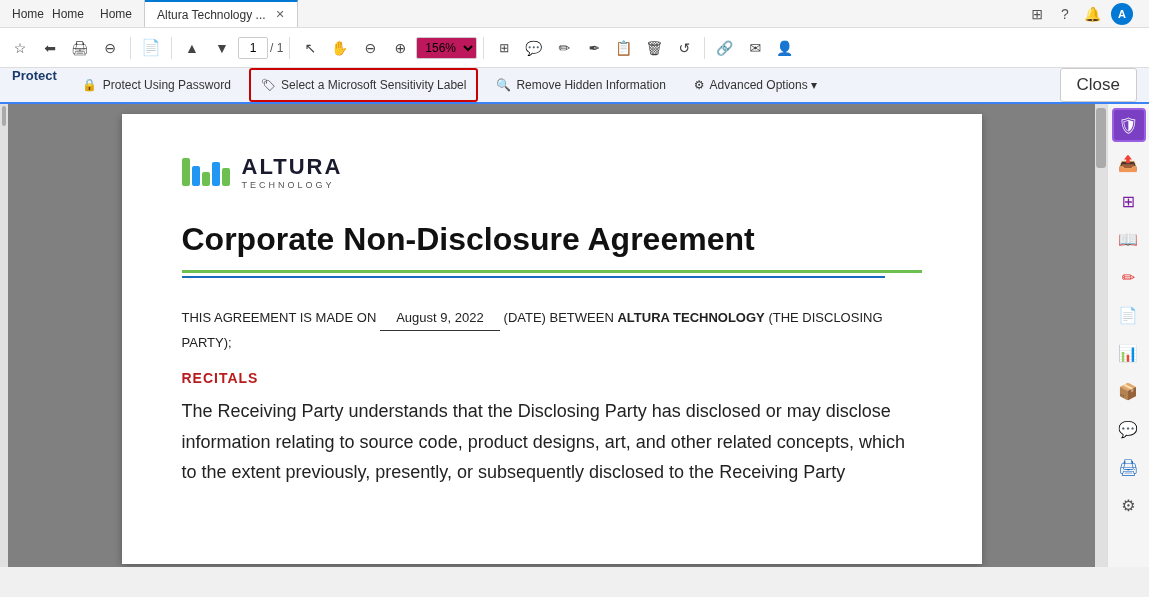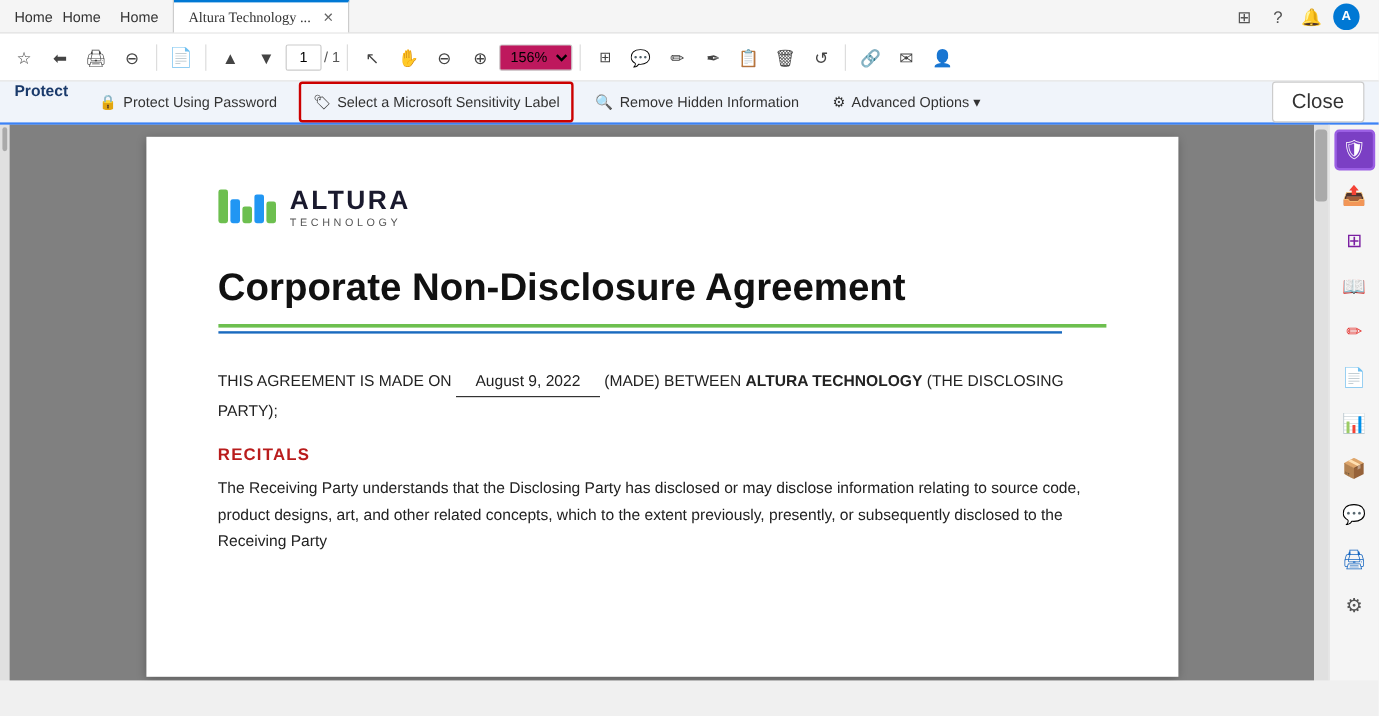--- a/index.html
+++ b/index.html
@@ -38,21 +38,20 @@
       height: 100%;
       font-size: 12px;
       color: #333;
       border-right: 1px solid #ccc;
       gap: 6px;
       cursor: pointer;
     }
     .tab.active {
       background: white;
       border-top: 2px solid #0078d4;
-      font-family: Liberation Serif, serif;
     }
     .tab-close {
       font-size: 11px;
       color: #666;
       cursor: pointer;
       margin-left: 4px;
     }
     .tab-spacer { flex: 1; }
     .top-right-icons {
       display: flex;
@@ -281,21 +280,21 @@
     }
     .recitals-title {
       font-size: 14px;
       font-weight: 700;
       color: #b91c1c;
       letter-spacing: 1px;
       margin-bottom: 10px;
       margin-top: 8px;
     }
     .recitals-text {
-      font-size: 13px;
+      font-size: 18px;
       color: #222;
       line-height: 1.7;
     }
 
     
     .right-sidebar {
       width: 42px;
       background: #f5f5f5;
       border-left: 1px solid #ddd;
       display: flex;
@@ -445,21 +444,21 @@
       <div class="pdf-title">Corporate Non-Disclosure Agreement</div>
 
       <div class="pdf-divider-lines">
         <div class="pdf-line-green"></div>
         <div class="pdf-line-blue"></div>
       </div>
 
       <div class="pdf-agreement-text">
         <span>THIS AGREEMENT IS MADE ON</span>
         <span class="underline-field" style="font-style:normal;">August 9, 2022</span>
-        <span>(MADE)  BETWEEN</span>
+        <span>(DATE)  BETWEEN</span>
         <strong>ALTURA TECHNOLOGY</strong>
         <span>(THE DISCLOSING PARTY);</span>
       </div>
 
 
       <div class="recitals-title">RECITALS</div>
       <div class="recitals-text">The Receiving Party understands that the Disclosing Party has disclosed or may disclose information relating to source code, product designs, art,  and other related concepts, which to the extent previously, presently, or subsequently disclosed to the Receiving Party</div>
     </div>
   </div>
 

